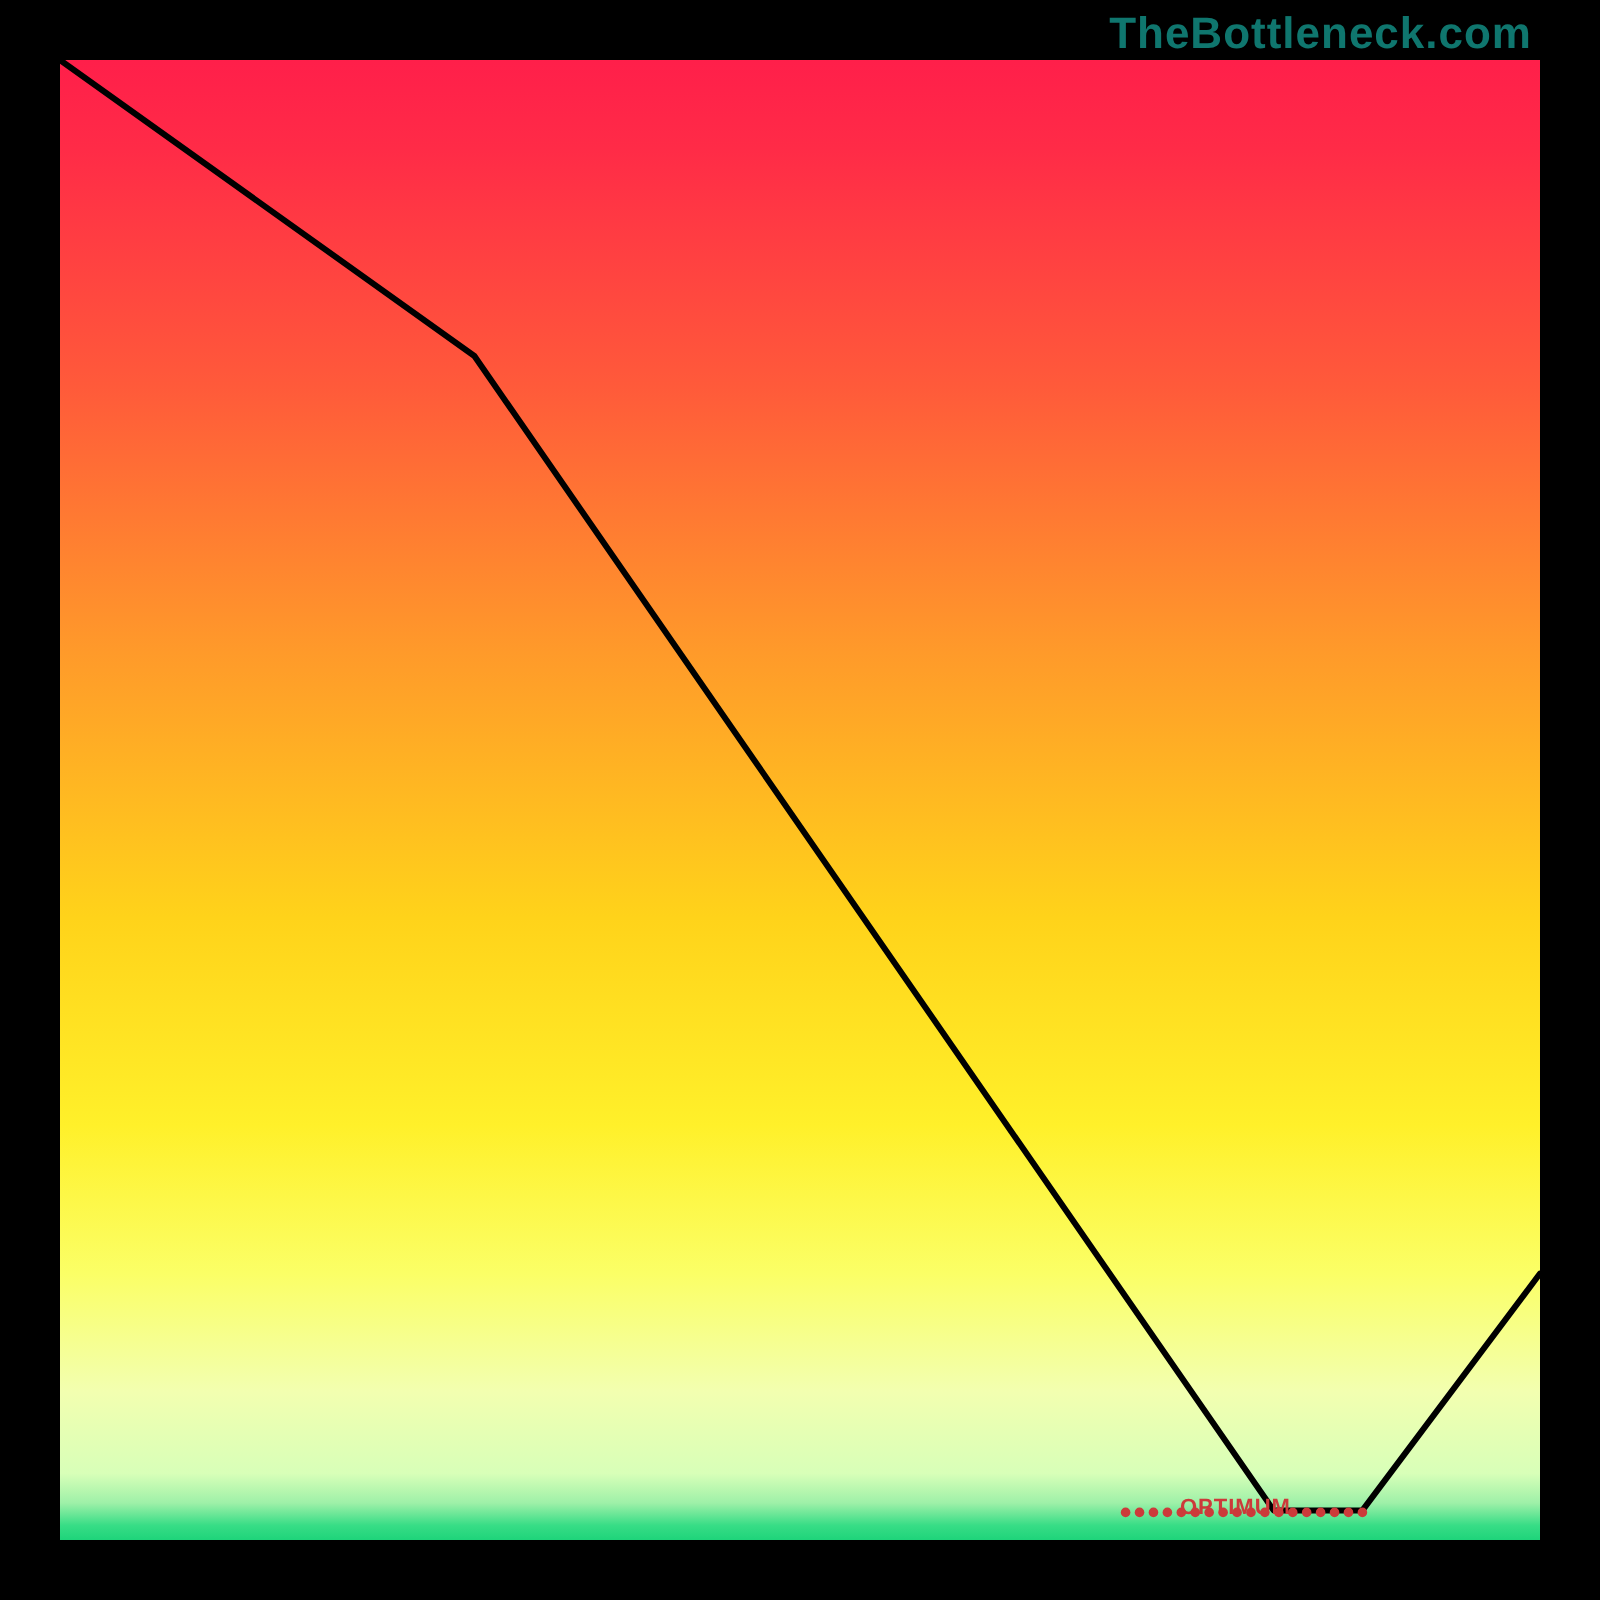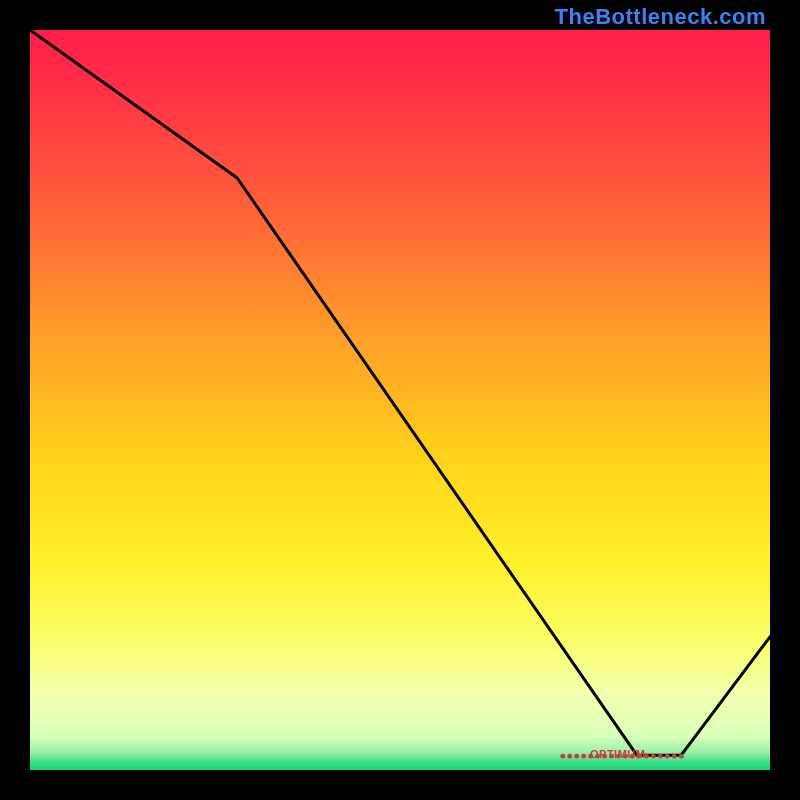--- a/index.html
+++ b/index.html
@@ -23,21 +23,21 @@
     position: absolute;
     left: 0;
     top: 0;
     width: 740px;
     height: 740px;
   }
   .watermark {
     position: absolute;
     top: 4px;
     right: 34px;
-    color: #3b82f6;
+    color: #0f766e;
     font-size: 22px;
     font-weight: 600;
     letter-spacing: 0.5px;
   }
   .marker-label {
     position: absolute;
     color: #cc3a3a;
     font-size: 11px;
     font-weight: 700;
     letter-spacing: 0.5px;

